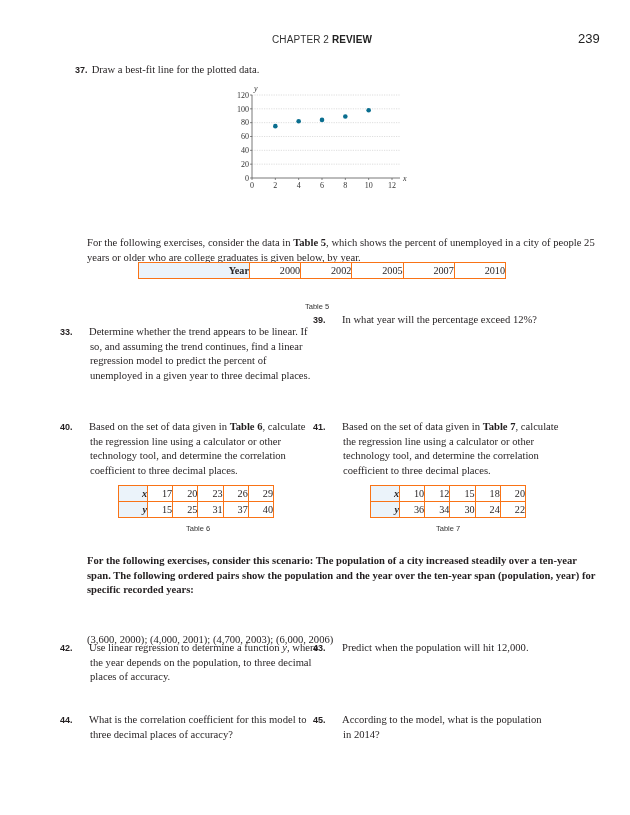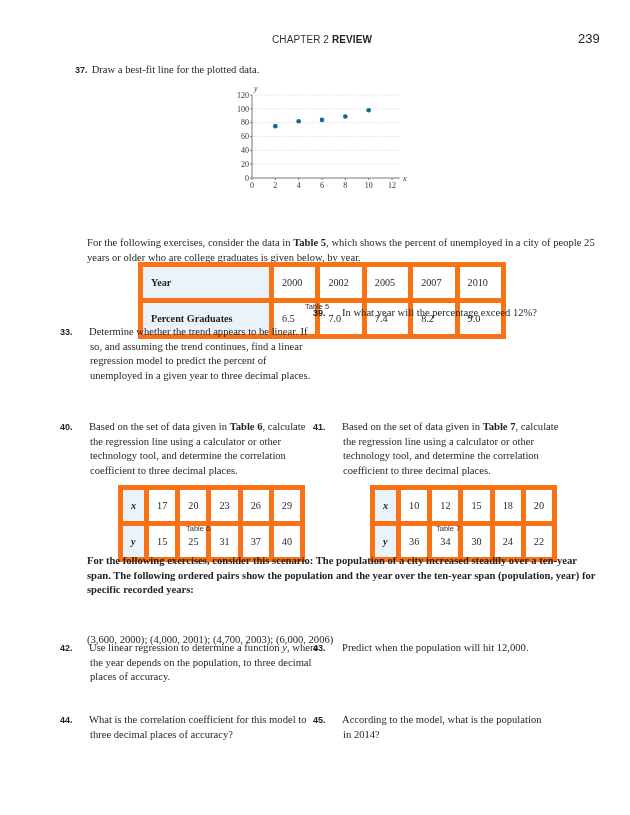--- a/index.html
+++ b/index.html
@@ -7,21 +7,21 @@
          font-family:"Liberation Serif", serif; color:#231f20; }
   .abs { position:absolute; }
   .hdr { font-family:"Liberation Sans", sans-serif; font-size:10px; color:#333; top:34px; left:272px; letter-spacing:0.1px;text-align:right; }
   .hdr b { font-weight:bold; color:#222; }
   .pagenum { font-family:"Liberation Sans", sans-serif; font-size:13px; top:31px; left:578px; color:#222; }
   .num { font-family:"Liberation Sans", sans-serif; font-weight:bold; font-size:9px; display:inline-block; width:14px; }
   .q { font-size:10.6px; line-height:14.5px; }
   .q .body { display:block; padding-left:15px; text-indent:-15px; }
   p.para { margin:12px; font-size:10.6px; line-height:14.5px; }
   table.dt { border-collapse:collapse; font-size:10.2px; }
-  table.dt td { border:5px solid #f97316; text-align:left; padding:8px; height:15px; }
+  table.dt td { border:1px solid #f97316; text-align:right; padding:0; height:15px; }
   table.dt td.h { background:#ebf3fa; font-weight:bold; }
   .cap { font-family:"Liberation Sans", sans-serif; font-size:7.5px; color:#333; }
   svg text { font-family:"Liberation Serif", serif; }
 </style>
 </head>
 <body>
 
 <div class="abs hdr">
   <span>CHAPTER 2</span>
   <b>REVIEW</b>
@@ -94,36 +94,28 @@
 <table class="abs dt" style="left:138px; top:262px; width:368px;">
   <tbody>
       <tr>
     <td class="h" style="width:110px;">Year</td>
     <td>2000</td>
     <td>2002</td>
     <td>2005</td>
     <td>2007</td>
     <td>2010</td>
   </tr>
-  <tr>
-    <td class="h">Percent Graduates</td>
-    <td>6.5</td>
-    <td>7.0</td>
-    <td>7.4</td>
-    <td>8.2</td>
-    <td>9.0</td>
-  </tr>
 </tbody>
   </table>
 <div class="abs cap" style="left:305px; top:302px;">Table 5</div>
 
 <div class="abs q" style="left:75px; top:325px; width:245px;">
   <span class="body"><span class="num">33.</span><span>Determine whether the trend appears to be linear. If so, and assuming the trend continues, find a linear regression model to predict the percent of unemployed in a given year to three decimal places.</span></span>
 </div>
-<div class="abs q" style="left:328px; top:306px; width:255px;">
+<div class="abs q" style="left:328px; top:313px; width:255px;">
   <span class="body"><span class="num">39.</span><span>In what year will the percentage exceed 12%?</span></span>
 </div>
 
 <div class="abs q" style="left:75px; top:420px; width:240px;">
   <span class="body"><span class="num">40.</span><span>Based on the set of data given in </span><b>Table 6</b><span>, calculate the regression line using a calculator or other technology tool, and determine the correlation coefficient to three decimal places.</span></span>
 </div>
 <div class="abs q" style="left:328px; top:420px; width:245px;">
   <span class="body"><span class="num">41.</span><span>Based on the set of data given in </span><b>Table 7</b><span>, calculate the regression line using a calculator or other technology tool, and determine the correlation coefficient to three decimal places.</span></span>
 </div>
 

